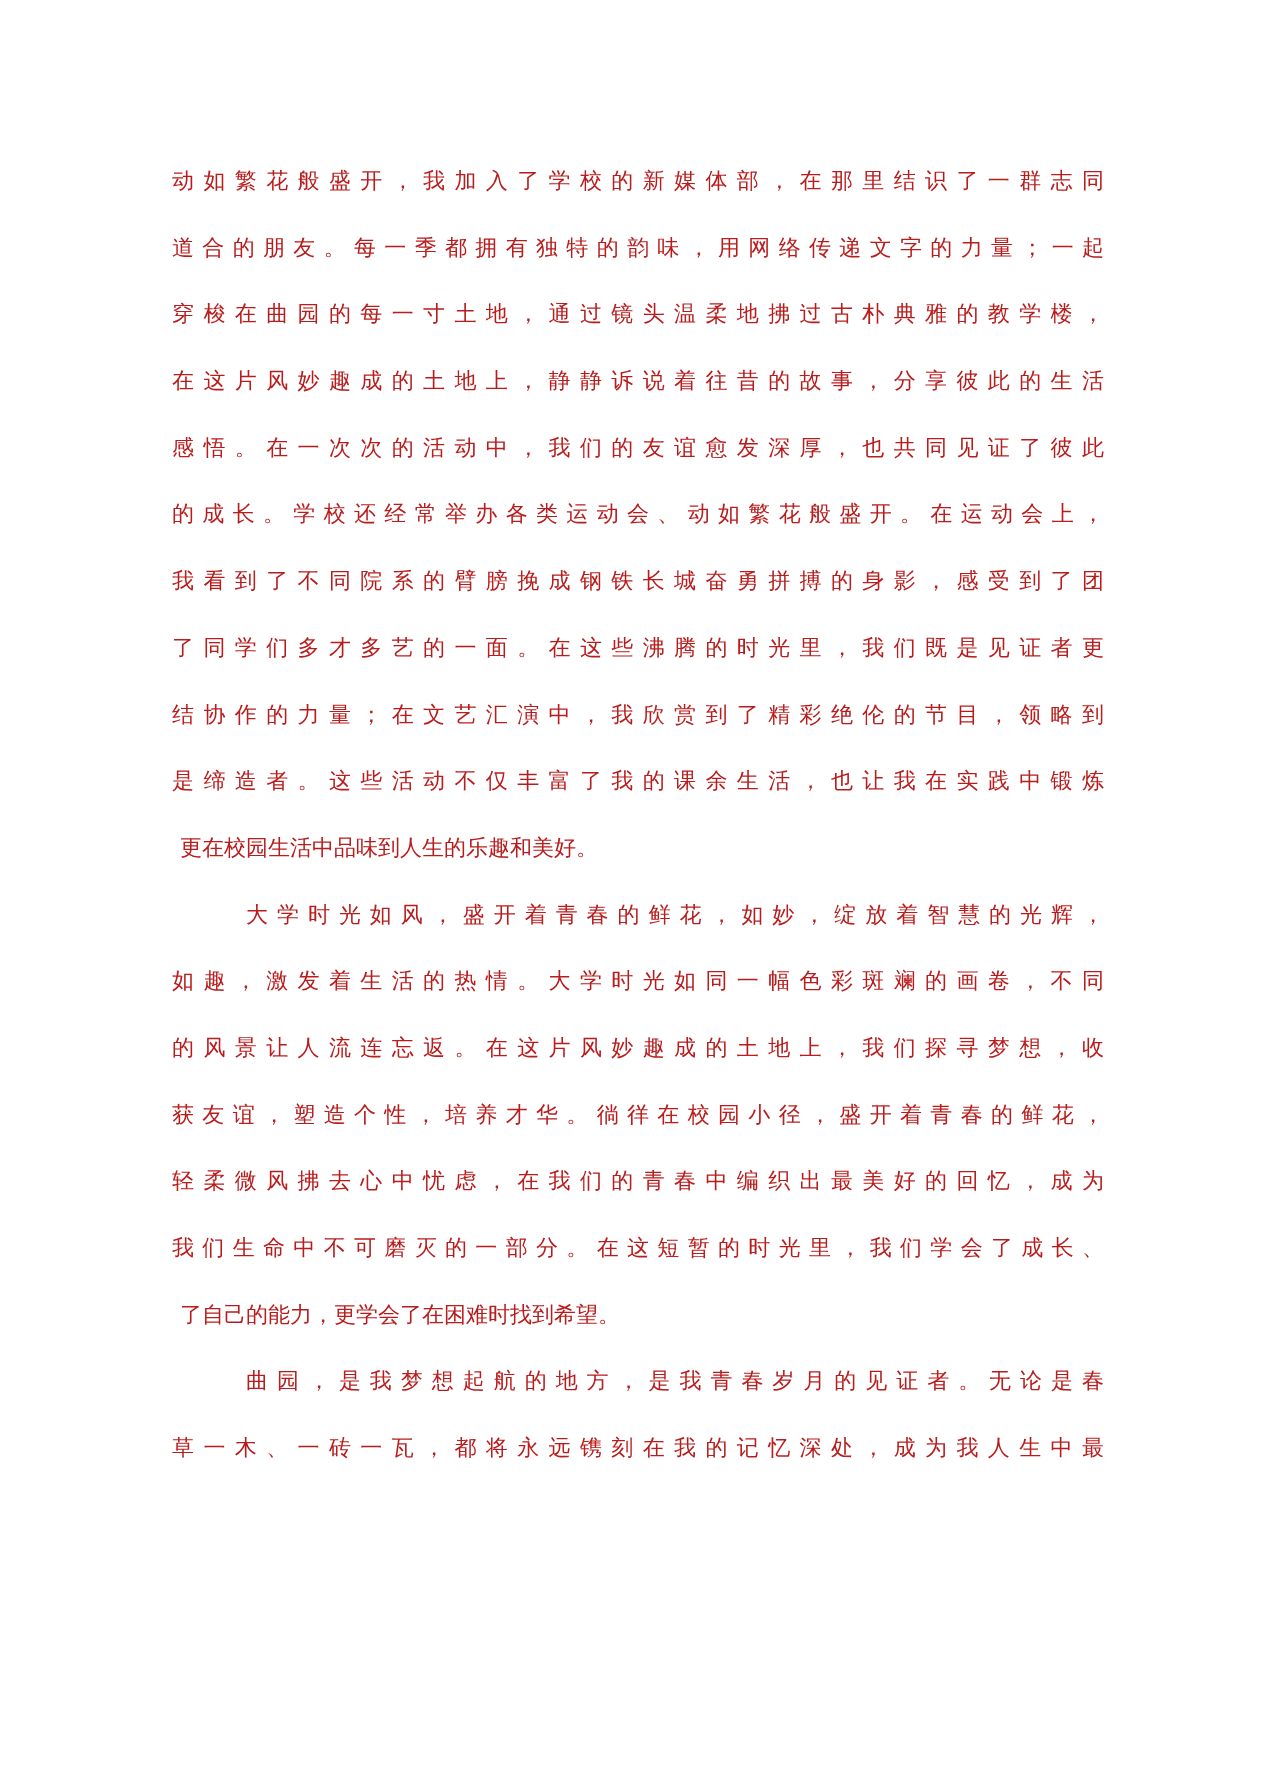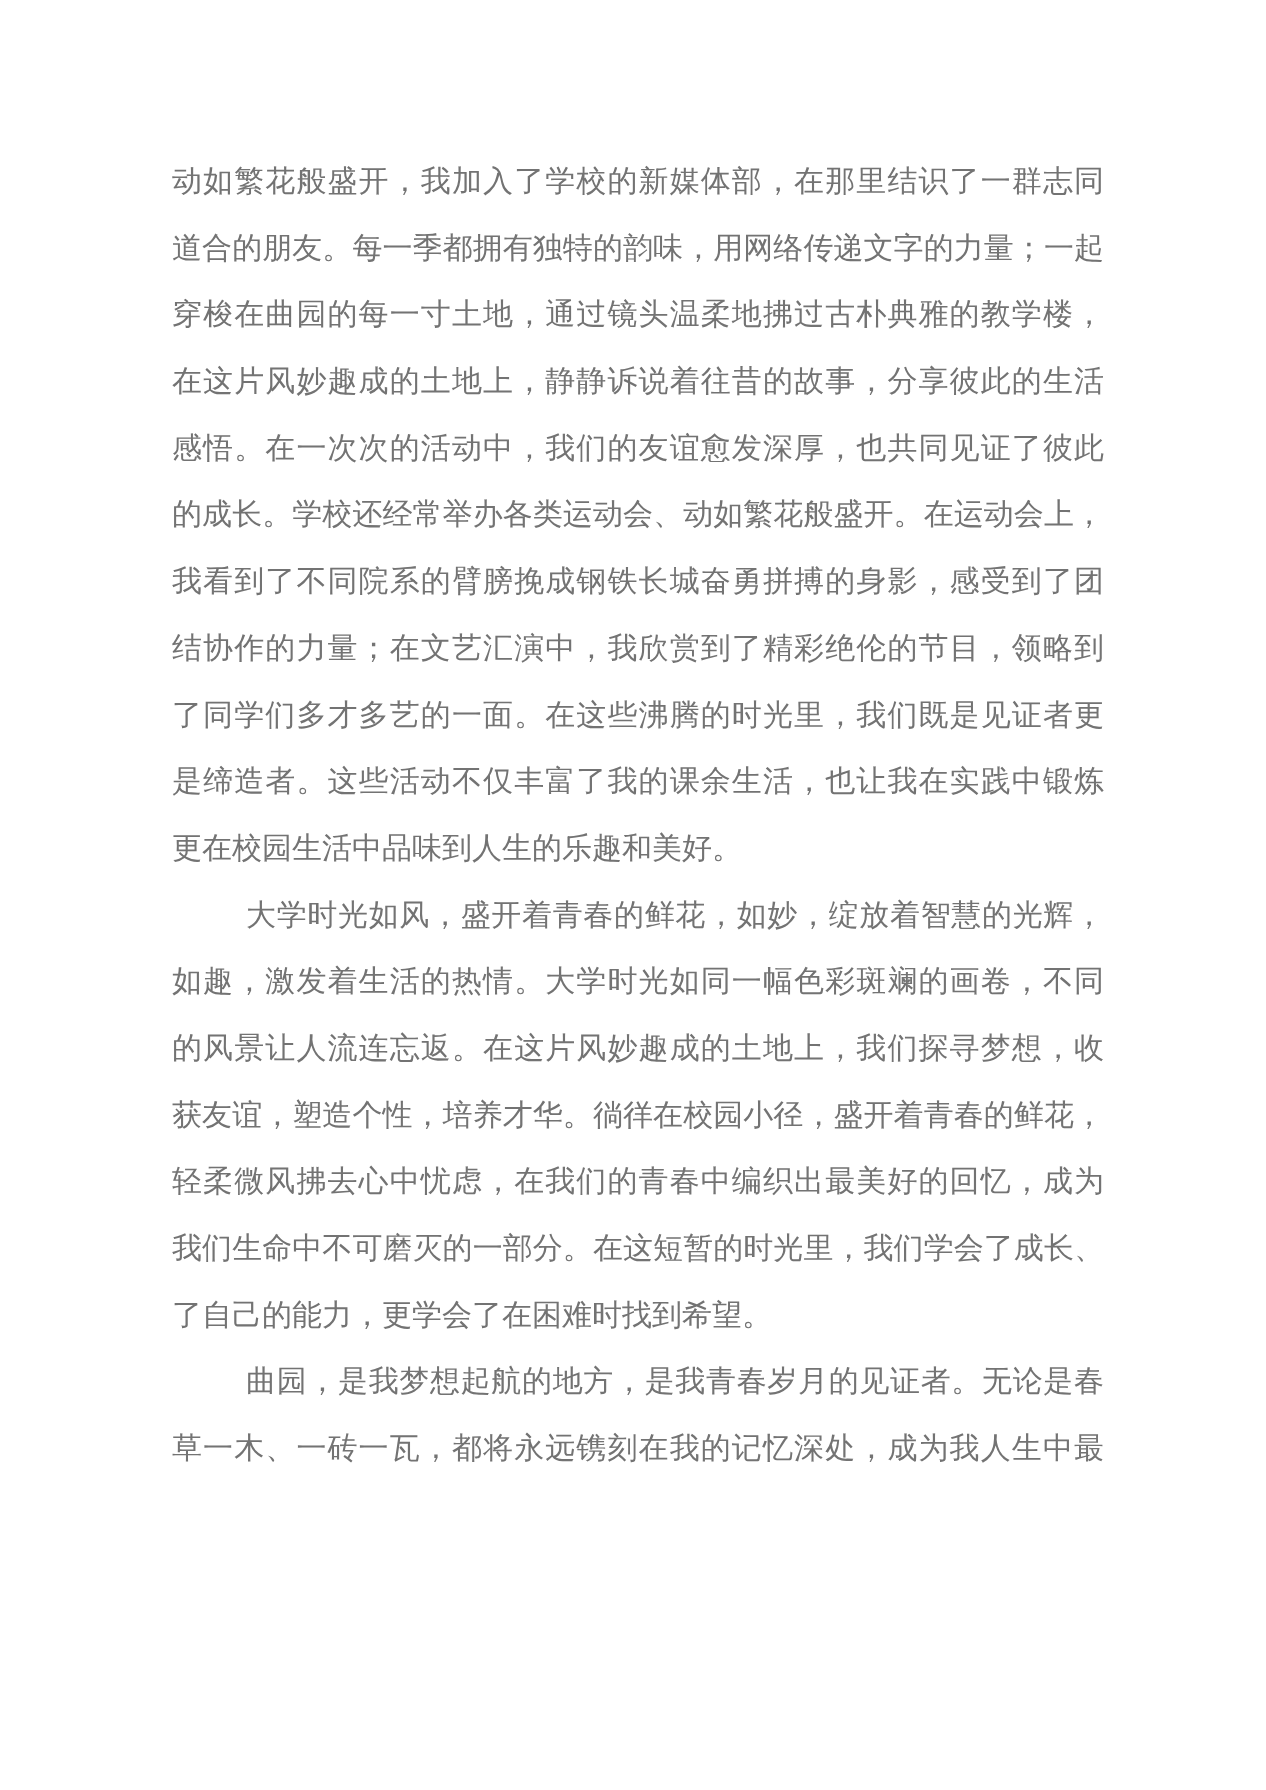--- a/index.html
+++ b/index.html
@@ -13,52 +13,53 @@
     height: 1790px;
     background: #ffffff;
     overflow: hidden;
   }
   .textblock {
     position: absolute;
     left: 172px;
     top: 148px;
     width: 932px;
     font-family: Liberation Sans, sans-serif;
-    font-size: 30px;
+    font-size: 22px;
     line-height: 66.7px;
-    color: #737373;
+    color: #b91c1c;
   }
   .line {
     text-align: justify;
     text-align-last: justify;
     height: 66.7px;
     overflow: visible;
   }
   .line.para-end {
     text-align-last: auto;
+    margin-left: 8px;
   }
   .line.indent {
     text-indent: 74px;
   }
 </style>
 </head>
 <body>
 
 <div class="page">
   <div class="textblock">
 
     <div class="line">动如繁花般盛开，我加入了学校的新媒体部，在那里结识了一群志同</div>
     <div class="line">道合的朋友。每一季都拥有独特的韵味，用网络传递文字的力量；一起</div>
     <div class="line">穿梭在曲园的每一寸土地，通过镜头温柔地拂过古朴典雅的教学楼，</div>
     <div class="line">在这片风妙趣成的土地上，静静诉说着往昔的故事，分享彼此的生活</div>
     <div class="line">感悟。在一次次的活动中，我们的友谊愈发深厚，也共同见证了彼此</div>
     <div class="line">的成长。学校还经常举办各类运动会、动如繁花般盛开。在运动会上，</div>
     <div class="line">我看到了不同院系的臂膀挽成钢铁长城奋勇拼搏的身影，感受到了团</div>
+    <div class="line">了同学们多才多艺的一面。在这些沸腾的时光里，我们既是见证者更</div>
     <div class="line">结协作的力量；在文艺汇演中，我欣赏到了精彩绝伦的节目，领略到</div>
-    <div class="line">了同学们多才多艺的一面。在这些沸腾的时光里，我们既是见证者更</div>
     <div class="line">是缔造者。这些活动不仅丰富了我的课余生活，也让我在实践中锻炼</div>
     <div class="line para-end">更在校园生活中品味到人生的乐趣和美好。</div>
 
     <div class="line indent">大学时光如风，盛开着青春的鲜花，如妙，绽放着智慧的光辉，</div>
     <div class="line">如趣，激发着生活的热情。大学时光如同一幅色彩斑斓的画卷，不同</div>
     <div class="line">的风景让人流连忘返。在这片风妙趣成的土地上，我们探寻梦想，收</div>
     <div class="line">获友谊，塑造个性，培养才华。徜徉在校园小径，盛开着青春的鲜花，</div>
     <div class="line">轻柔微风拂去心中忧虑，在我们的青春中编织出最美好的回忆，成为</div>
     <div class="line">我们生命中不可磨灭的一部分。在这短暂的时光里，我们学会了成长、</div>
     <div class="line para-end">了自己的能力，更学会了在困难时找到希望。</div>

